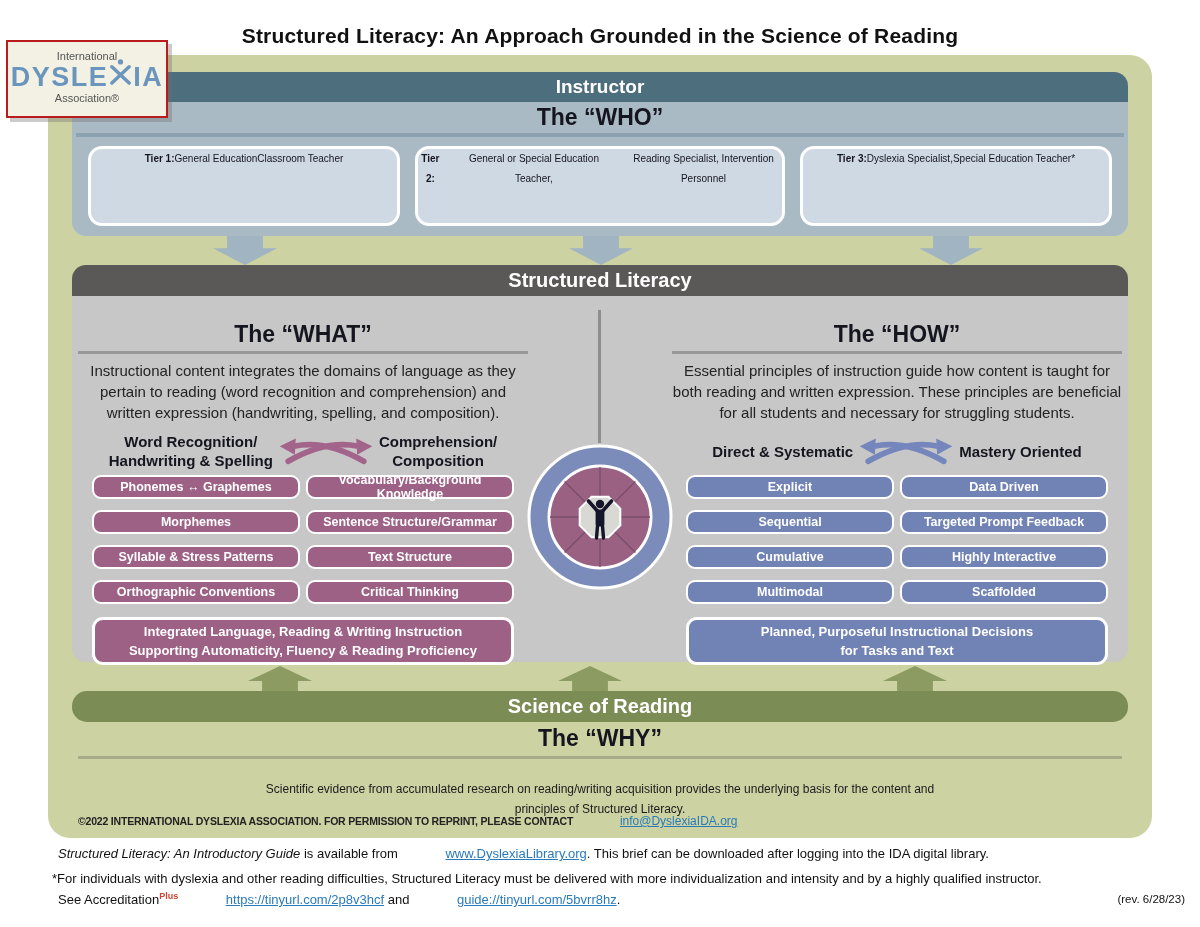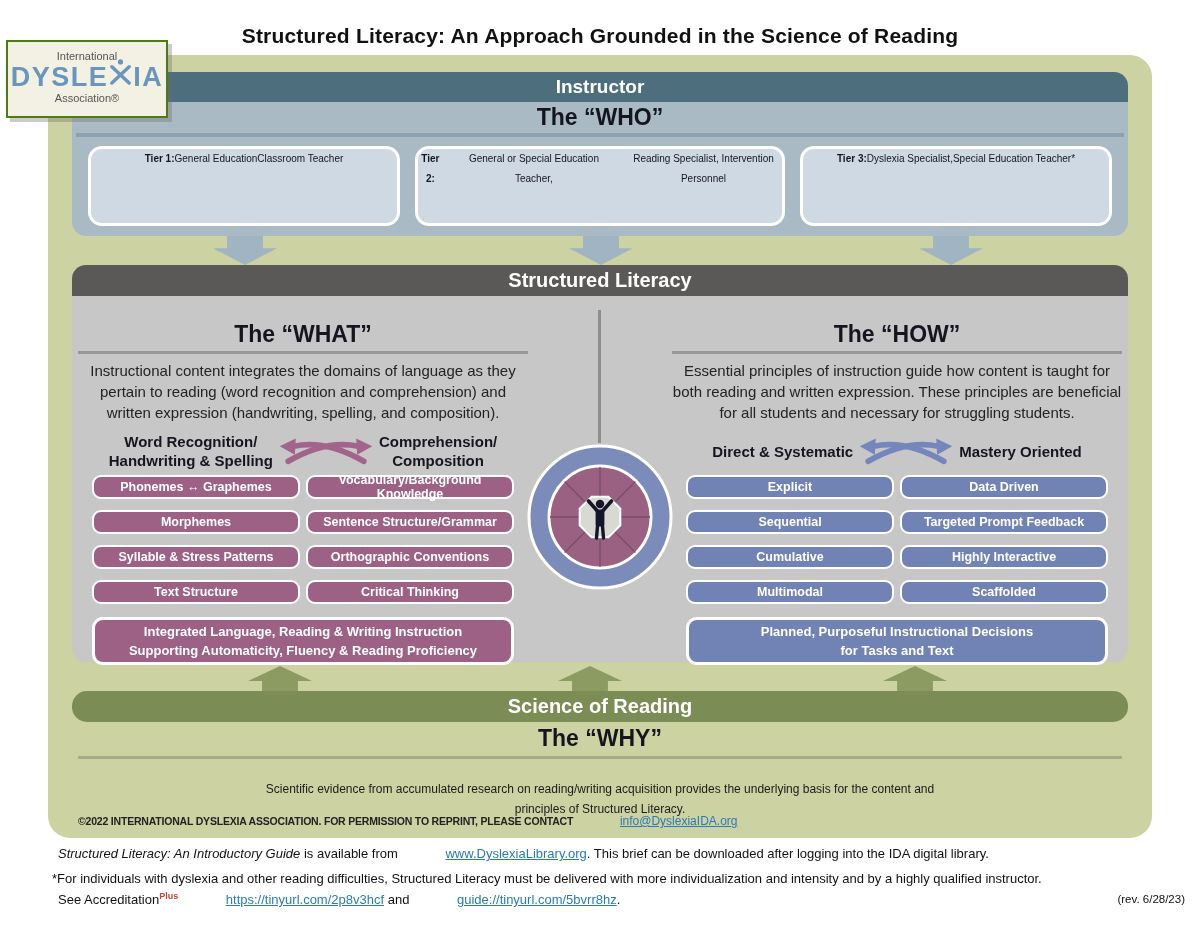--- a/index.html
+++ b/index.html
@@ -4,21 +4,21 @@
 <style>
   * { margin:0; padding:0; box-sizing:border-box; }
   body { background:#fff; font-family:"Liberation Sans", sans-serif; }
   .page { position:relative; width:1200px; height:927px; background:#fff; color:#1c1c1c; overflow:hidden; }
 
   .title { position:absolute; top:24px; left:0; right:0; text-align:center;
            font-size:21px; font-weight:bold; color:#111; letter-spacing:.2px; }
 
   
   .logo { position:absolute; left:6px; top:40px; width:162px; height:78px; z-index:6;
-          background:#f3f1e3; border:2px solid #4d7c0f; box-shadow:4px 4px 0 rgba(110,110,110,.35);
+          background:#f3f1e3; border:2px solid #b91c1c; box-shadow:4px 4px 0 rgba(110,110,110,.35);
           text-align:center; }
   .logo-top { font-size:11px; color:#555; margin-top:8px; }
   .logo-word { display:flex; align-items:center; justify-content:center; height:30px;
                font-size:27px; font-weight:bold; color:#6a95bd; letter-spacing:1.5px; }
   .logo-word svg { margin:0 1px 4px; }
   .logo-bottom { font-size:11px; color:#555; }
 
   
   .canvas { position:absolute; left:48px; top:55px; width:1104px; height:783px;
             background:#ccd2a2; border-radius:22px; }
@@ -167,22 +167,22 @@
               <div>Comprehension/</div>
               <div>Composition</div>
             </div>
           </div>
           <div class="btn-grid">
             <div class="btn purple">Phonemes ↔ Graphemes</div>
             <div class="btn purple">Vocabulary/Background Knowledge</div>
             <div class="btn purple">Morphemes</div>
             <div class="btn purple">Sentence Structure/Grammar</div>
             <div class="btn purple">Syllable &amp; Stress Patterns</div>
+            <div class="btn purple">Text Structure</div>
             <div class="btn purple">Orthographic Conventions</div>
-            <div class="btn purple">Text Structure</div>
             <div class="btn purple">Critical Thinking</div>
           </div>
           <div class="btn-wide purple">
             <div>Integrated Language, Reading &amp; Writing Instruction</div>
             <div>Supporting Automaticity, Fluency &amp; Reading Proficiency</div>
           </div>
         </div>
 
         <div class="vline"></div>
 

